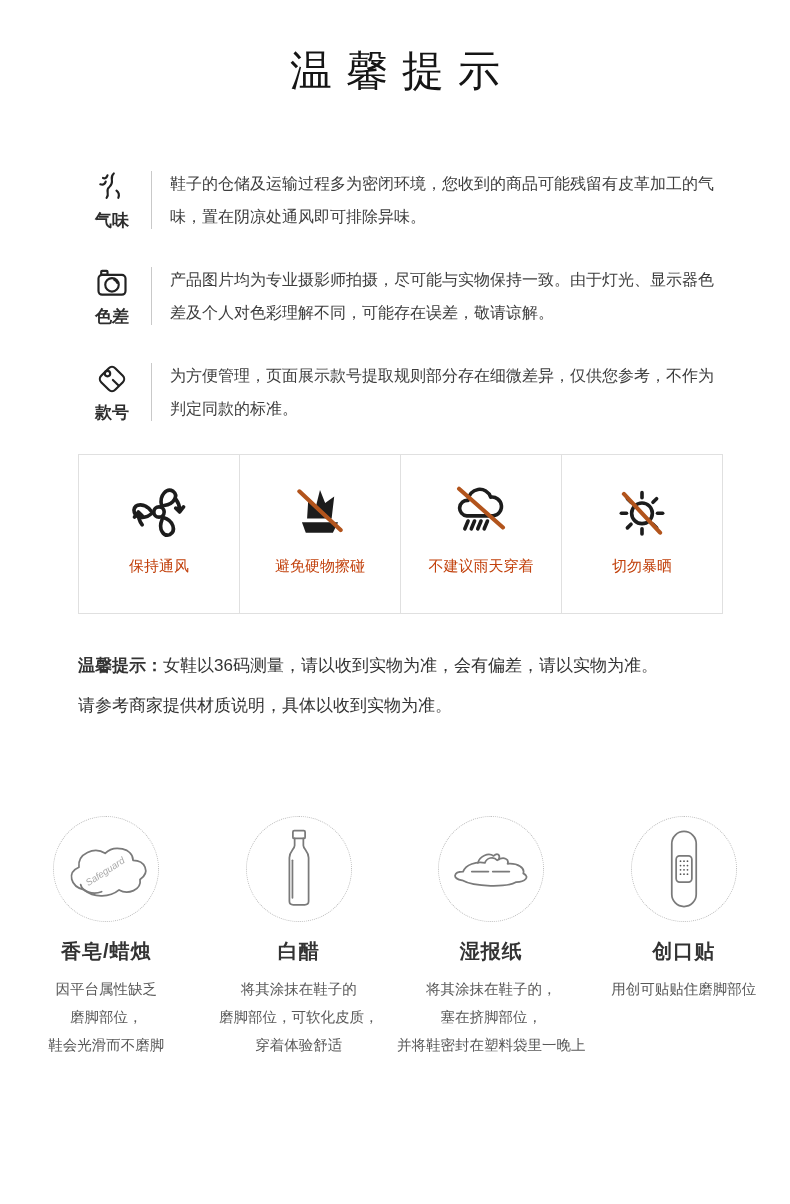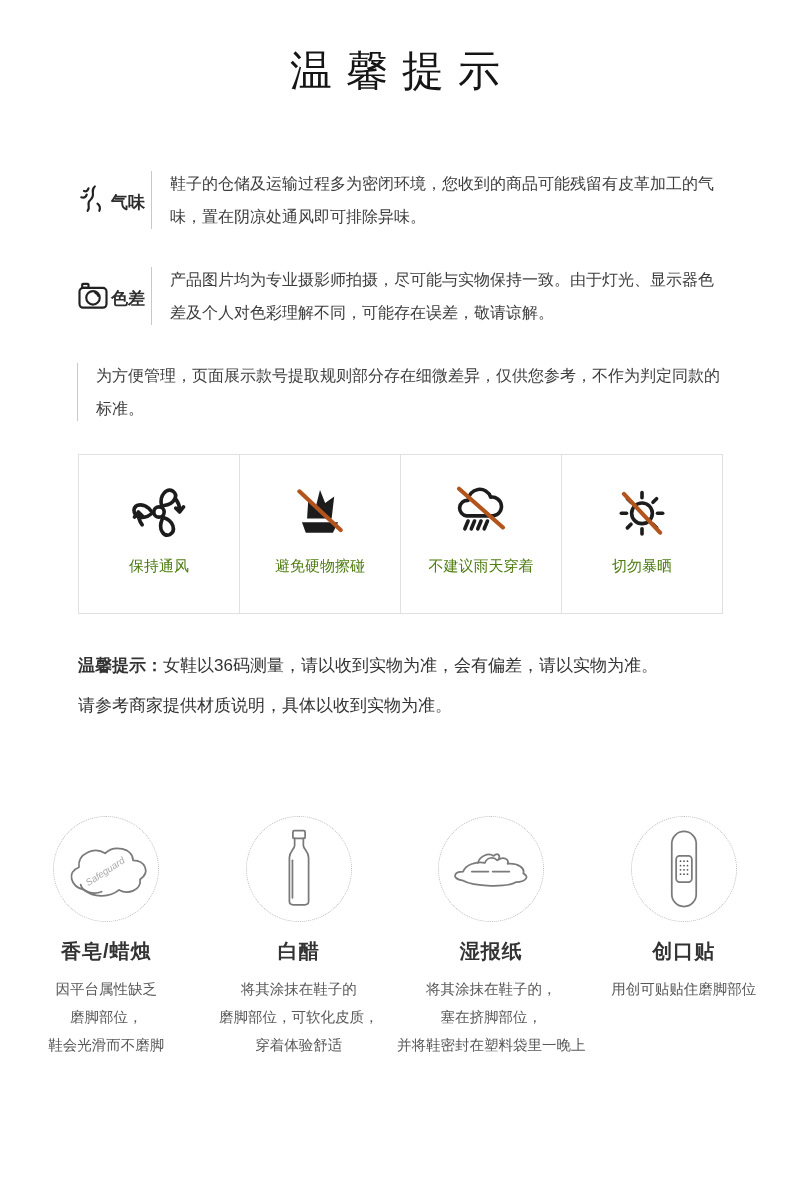--- a/index.html
+++ b/index.html
@@ -9,33 +9,33 @@
 
   
   .big-title { text-align:center; font-size:42px; font-weight:500; color:#151515;
                letter-spacing:14px; text-indent:14px; line-height:1; }
   .title-top { padding-top:50px; }
   .title-mid { margin-top:82px; }
 
   
   .notices { margin-top:72px; padding:0 64px 0 75px; }
   .notice-row { display:flex; align-items:center; margin-bottom:24px; min-height:72px; }
-  .notice-left { width:74px; flex:0 0 74px; display:flex; flex-direction:row; align-items:center; }
+  .notice-left { width:74px; flex:0 0 74px; display:flex; flex-direction:column; align-items:center; }
   .notice-left svg { width:36px; height:36px; }
   .notice-label { margin-top:4px; font-size:17px; font-weight:700; color:#2d2d2d; }
   .notice-divider { width:1px; height:58px; background:#c9c9c9; margin:0 18px 0 2px; flex:0 0 1px; }
   .notice-text { flex:1; font-size:16px; line-height:33px; color:#3d3d3d; }
 
   
   .care-grid { margin:26px 67px 0 78px; display:flex; border:1px solid #e0e0e0; height:160px; }
   .care-cell { flex:1; border-right:1px solid #e0e0e0; display:flex; flex-direction:column;
                align-items:center; padding-top:26px; }
   .care-cell:last-child { border-right:none; }
   .care-cell svg { width:62px; height:62px; }
-  .care-label { margin-top:14px; font-size:15px; color:#4d7c0f; white-space:nowrap; }
+  .care-label { margin-top:14px; font-size:15px; color:#c2410c; white-space:nowrap; }
 
   
   .tips { margin:32px 60px 0 78px; font-size:17px; line-height:40px; color:#333; }
   .tip-lead { font-weight:700; }
 
   
   .remedies { margin-top:90px; display:flex; padding:0 10px; }
   .remedy { flex:1; text-align:center; }
   .remedy-circle { width:106px; height:106px; border:1px dotted #bdbdbd; border-radius:50%;
                    margin:0 auto; display:flex; align-items:center; justify-content:center; }
@@ -81,20 +81,30 @@
           <circle class="ink" cx="20" cy="22" r="7.5"></circle>
           <path class="ink" d="M22.5 16.5 A6 6 0 0 1 25.8 20"></path>
         </svg>
         <div class="notice-label">色差</div>
       </div>
       <div class="notice-divider"></div>
       <div class="notice-text">产品图片均为专业摄影师拍摄，尽可能与实物保持一致。由于灯光、显示器色差及个人对色彩理解不同，可能存在误差，敬请谅解。</div>
     </div>
 
     <div class="notice-row">
+      <div class="notice-left">
+        <svg viewBox="0 0 40 40">
+          <g transform="rotate(45 20 20)">
+            <rect class="ink" x="9" y="9" width="22" height="22" rx="5"></rect>
+          </g>
+          <circle class="ink" cx="15" cy="14" r="3"></circle>
+          <path class="ink" d="M21 21 L27 27"></path>
+        </svg>
+        <div class="notice-label">款号</div>
+      </div>
       <div class="notice-divider"></div>
       <div class="notice-text">为方便管理，页面展示款号提取规则部分存在细微差异，仅供您参考，不作为判定同款的标准。</div>
     </div>
 
   </div>
 
   <div class="care-grid">
 
     <div class="care-cell">
       <svg viewBox="0 0 48 48">

